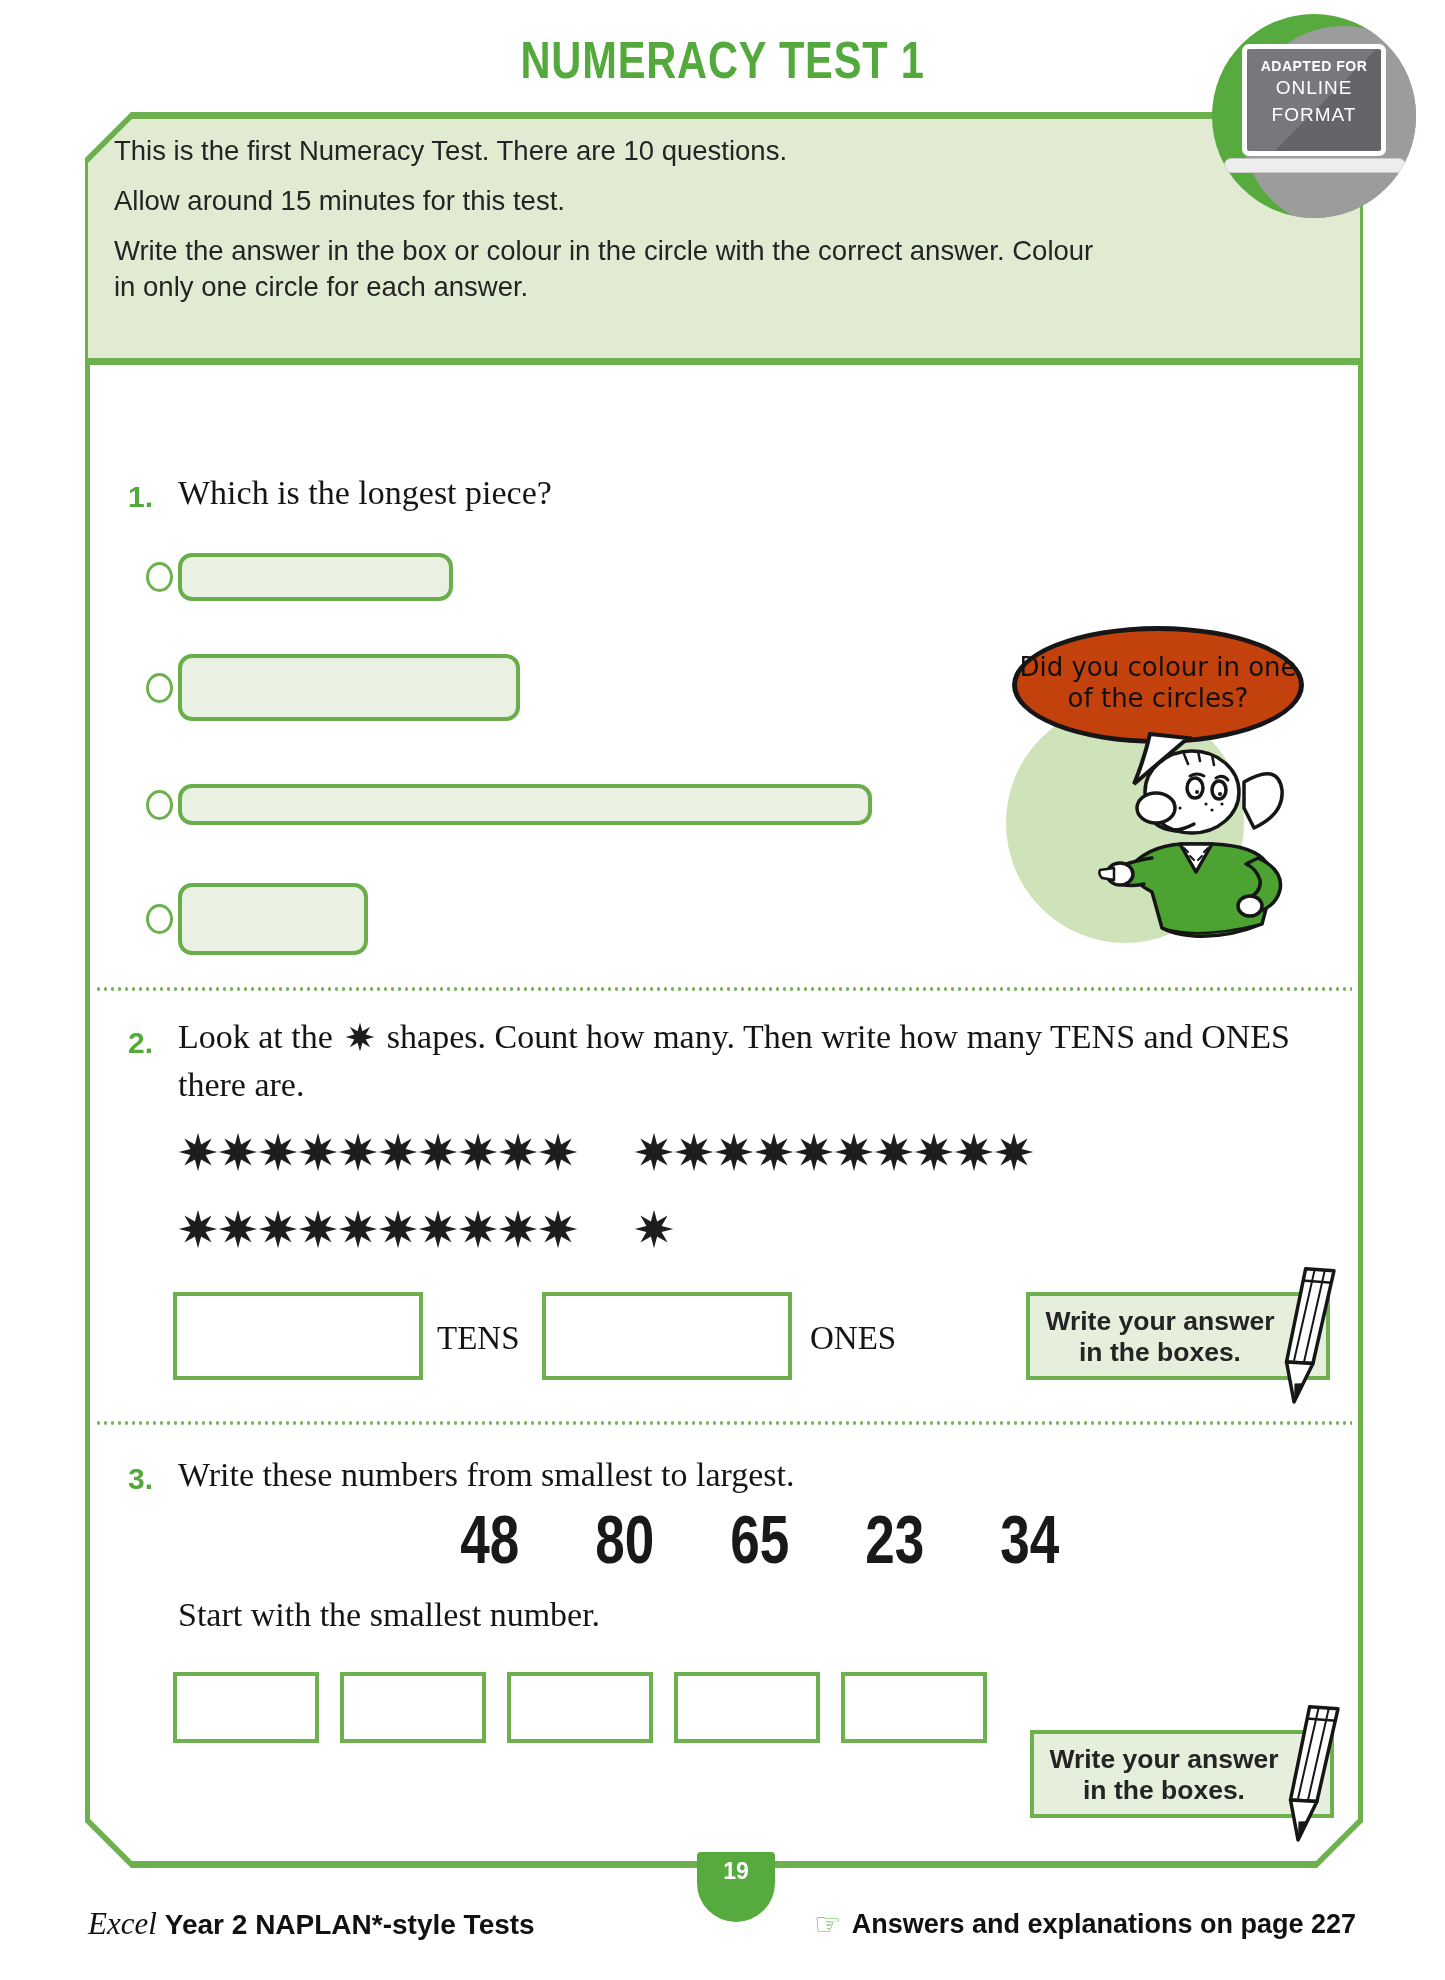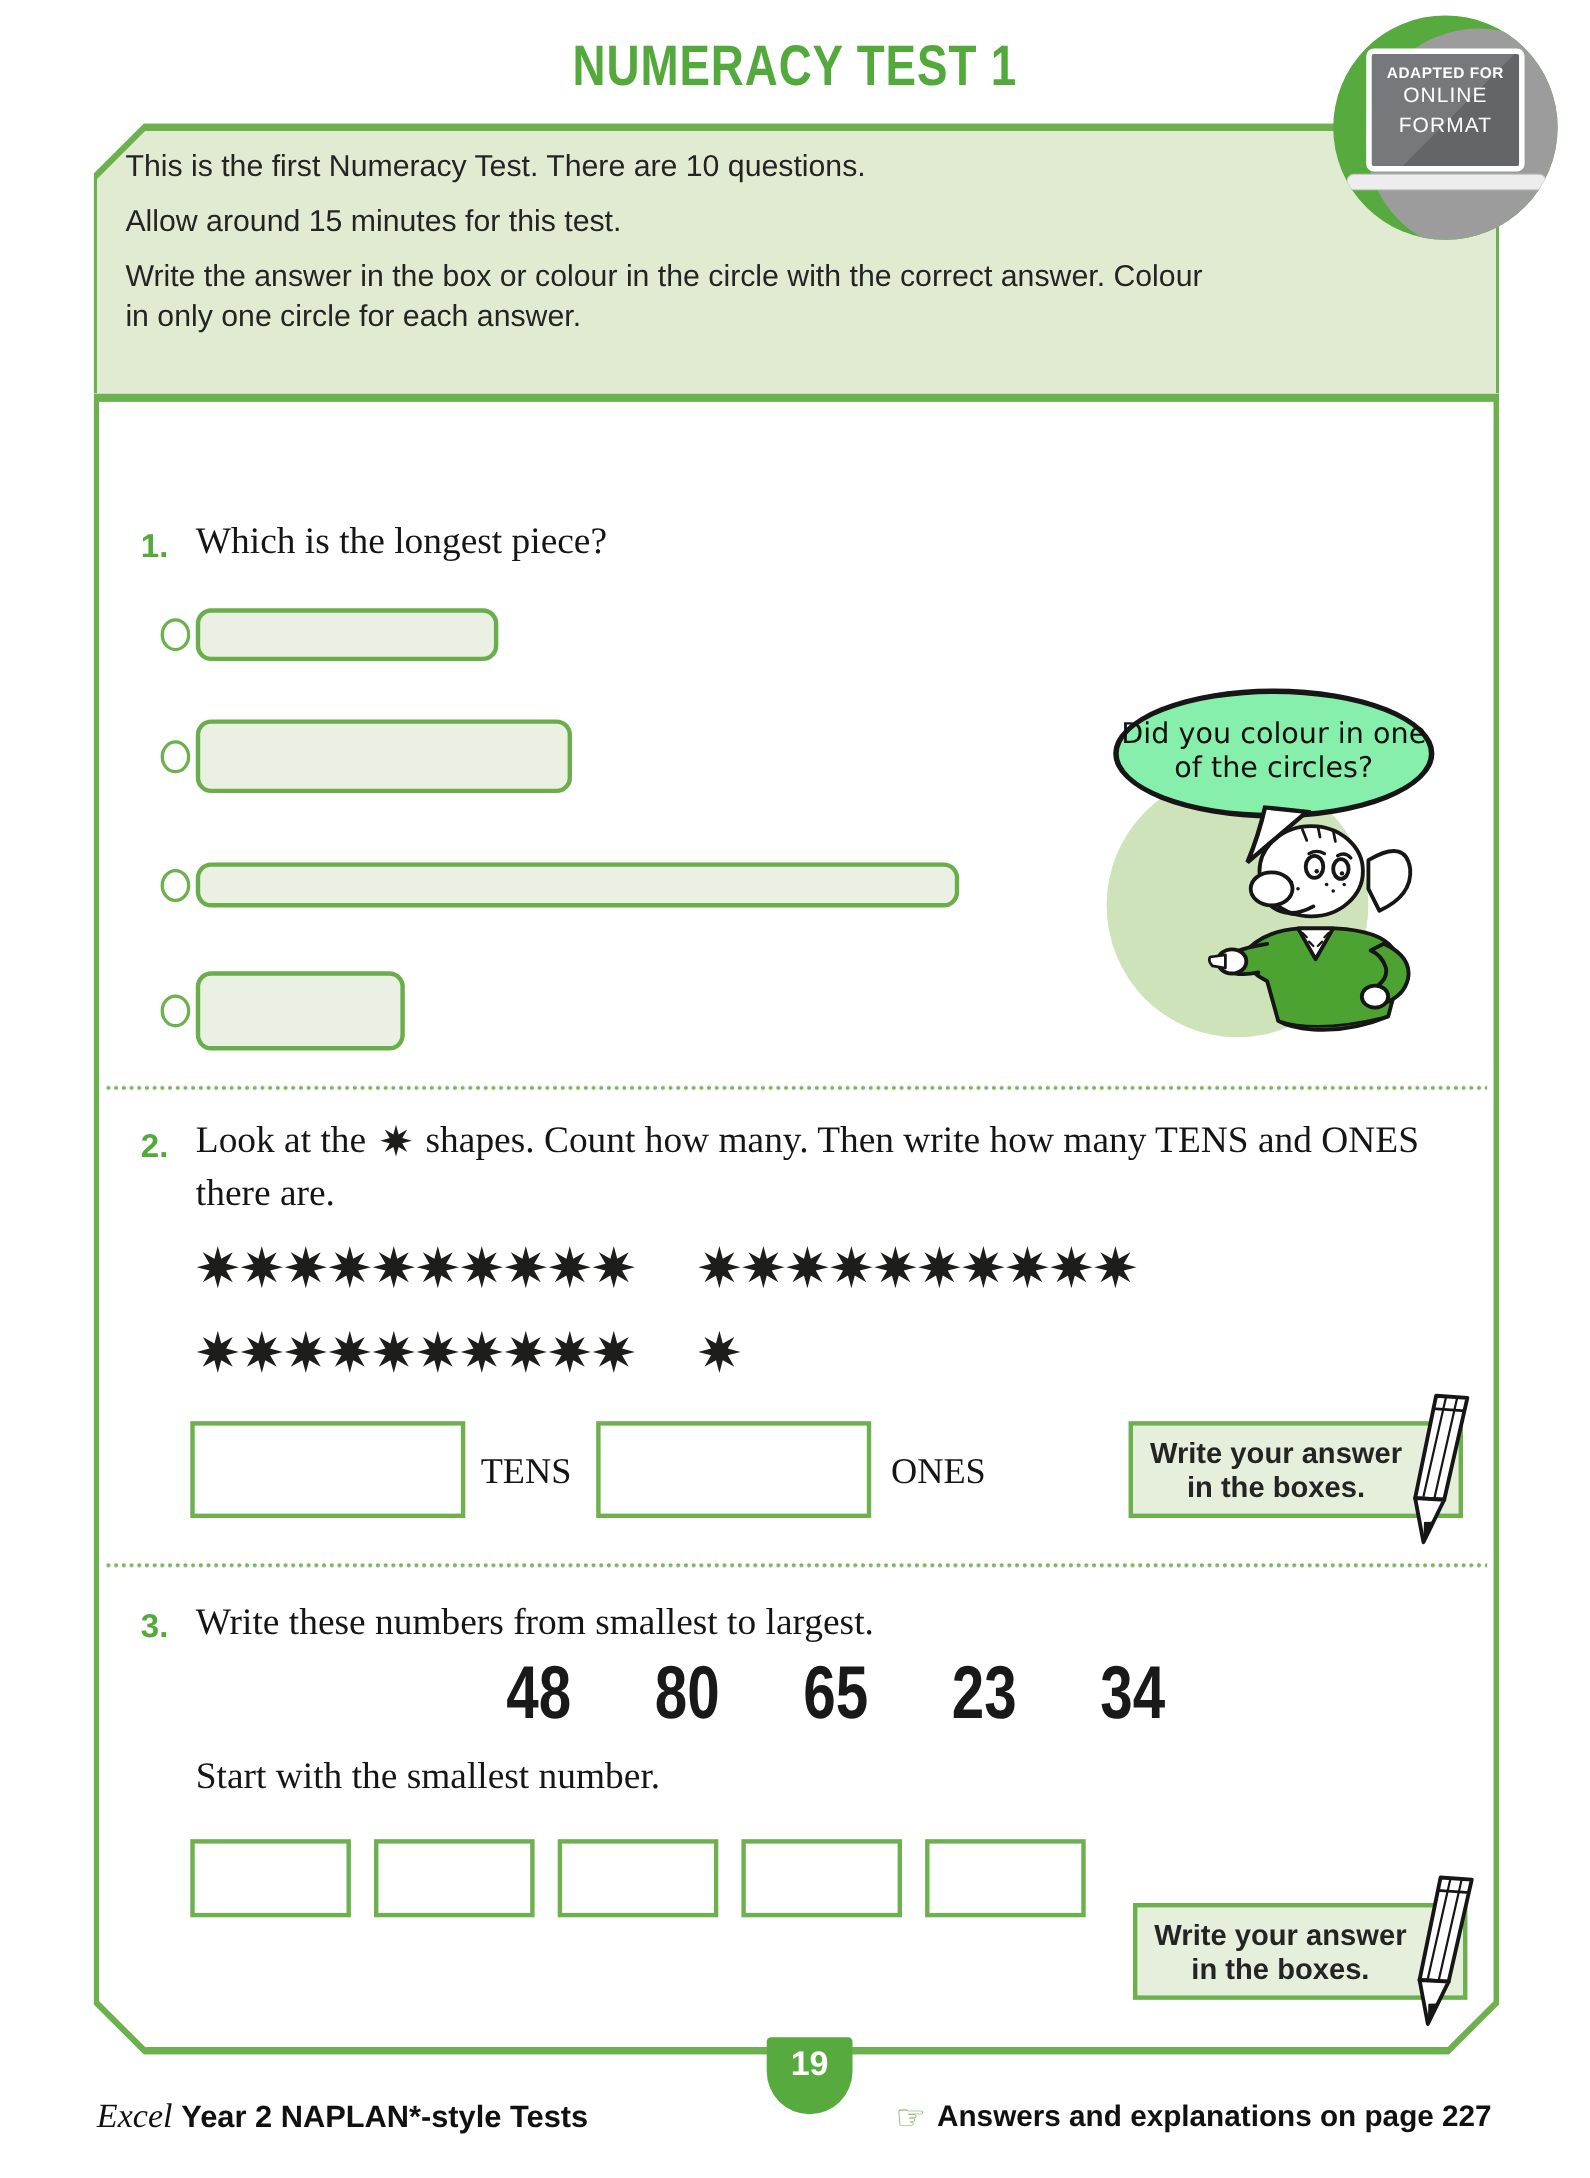--- a/index.html
+++ b/index.html
@@ -43,21 +43,21 @@
   .qtext{font-family:"Liberation Serif",serif;font-size:34px;color:#151515;z-index:2;}
 
   .opt-circle{position:absolute;width:27px;height:30px;border:3.5px solid var(--accent);
        border-radius:50%;background:#fff;box-sizing:border-box;z-index:2;}
   .opt-bar{position:absolute;background:var(--bar-fill);border:4px solid #69ae4b;border-radius:14px;
        box-sizing:border-box;z-index:2;}
 
   .char-circle{left:1006px;top:703px;width:238px;height:240px;border-radius:50%;
        background:var(--char-circle);z-index:2;}
   .bubble{left:1012px;top:626px;width:292px;height:118px;border:5px solid #161616;border-radius:50%;
-       background:#86efac;z-index:6;text-align:center;font-family:"DejaVu Sans",sans-serif;
+       background:#c2410c;z-index:6;text-align:center;font-family:"DejaVu Sans",sans-serif;
        font-size:26px;line-height:31px;padding-top:21px;box-sizing:border-box;white-space:pre-line;color:#111;}
   .tail{left:1128px;top:732px;z-index:7;}
   .character{left:1098px;top:742px;z-index:5;}
 
   .dotsep{left:96px;width:1256px;height:6px;z-index:2;
      background-image:radial-gradient(circle at 2.5px 3px,var(--dot-green) 1.6px,transparent 2px);
      background-size:7px 6px;background-repeat:repeat-x;}
 
   .starrow{position:absolute;display:flex;z-index:2;}
   .stargroup{display:flex;}
@@ -72,21 +72,21 @@
   .pencil{position:absolute;z-index:3;transform:rotate(14deg);}
 
   .numbers-row{left:452px;top:1500px;width:616px;display:flex;justify-content:space-between;z-index:2;}
   .numbers-row span{display:inline-block;font-size:68px;font-weight:700;color:#191919;
       transform:scaleX(.78);transform-origin:center;}
 
   .q3boxes{left:173px;top:1672px;display:flex;gap:21px;z-index:2;}
   .q3boxes div{width:146px;height:71px;background:#fff;border:4px solid var(--accent);box-sizing:border-box;}
 
   .page-tab{left:697px;top:1852px;width:78px;height:70px;background:var(--badge-green);z-index:4;
-      border-radius:4px 4px 39px 39px;color:#fff;font-size:31px;font-weight:700;text-align:center;
+      border-radius:4px 4px 39px 39px;color:#fff;font-size:23px;font-weight:700;text-align:center;
       padding-top:6px;box-sizing:border-box;}
   .footer-left{left:88px;top:1906px;z-index:2;white-space:nowrap;}
   .brand{font-family:"Liberation Serif",serif;font-style:italic;font-weight:400;font-size:31px;color:#111;}
   .series{font-size:28px;font-weight:700;color:#111;margin-left:8px;}
   .footer-right{right:89px;top:1906px;z-index:2;white-space:nowrap;text-align:right;}
   .pointer{color:var(--accent);font-size:31px;margin-right:10px;vertical-align:-2px;}
   .note{font-size:27px;font-weight:700;color:#111;}
 </style>
 </head>
 <body>

